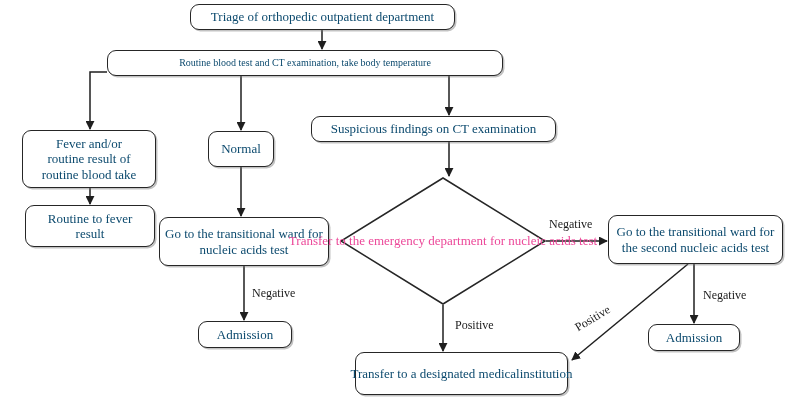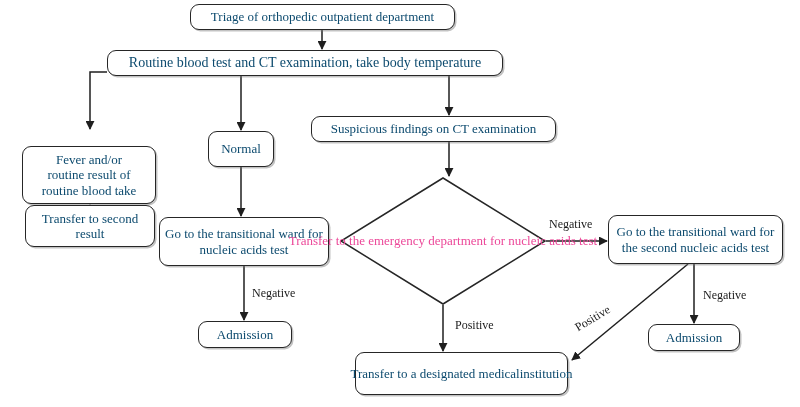--- a/index.html
+++ b/index.html
@@ -108,40 +108,40 @@
       <path d="M 694 264 L 694 323"></path>
 
       <path d="M 688 264 L 572 360"></path>
     </g>
   </svg>
 
   <div class="node" style="left:190px; top:4px; width:265px; height:26px; font-size:13px;">
     <span>Triage of orthopedic outpatient department</span>
   </div>
 
-  <div class="node" style="left:107px; top:50px; width:396px; height:26px; font-size:14px;">
+  <div class="node" style="left:107px; top:50px; width:396px; height:26px; font-size:10px;">
     <span>Routine blood test and CT examination, take body temperature</span>
   </div>
 
-  <div class="node" style="left:22px; top:146px; width:134px; height:58px; font-size:13px; flex-direction:column; justify-content:center;">
+  <div class="node" style="left:22px; top:130px; width:134px; height:58px; font-size:13px; flex-direction:column; justify-content:center;">
     <span>Fever and/or</span>
     <span>routine result of</span>
     <span>routine blood take</span>
   </div>
 
   <div class="node" style="left:208px; top:131px; width:66px; height:36px; font-size:13px;">
     <span>Normal</span>
   </div>
 
   <div class="node" style="left:311px; top:116px; width:245px; height:26px; font-size:13px;">
     <span>Suspicious findings on CT examination</span>
   </div>
 
   <div class="node" style="left:25px; top:205px; width:130px; height:42px; font-size:13px; flex-direction:column; justify-content:center;">
-    <span>Transfer to second</span>
+    <span>Routine to fever</span>
     <span>result</span>
   </div>
 
   <div class="node" style="left:159px; top:217px; width:170px; height:49px; font-size:13px; flex-direction:column; justify-content:center;">
     <span>Go to the transitional ward for</span>
     <span>nucleic acids test</span>
   </div>
 
   <div class="diamond-wrap" style="left:340px; top:177px; width:206px; height:128px;">
     <svg width="206" height="128" viewBox="0 0 206 128">

